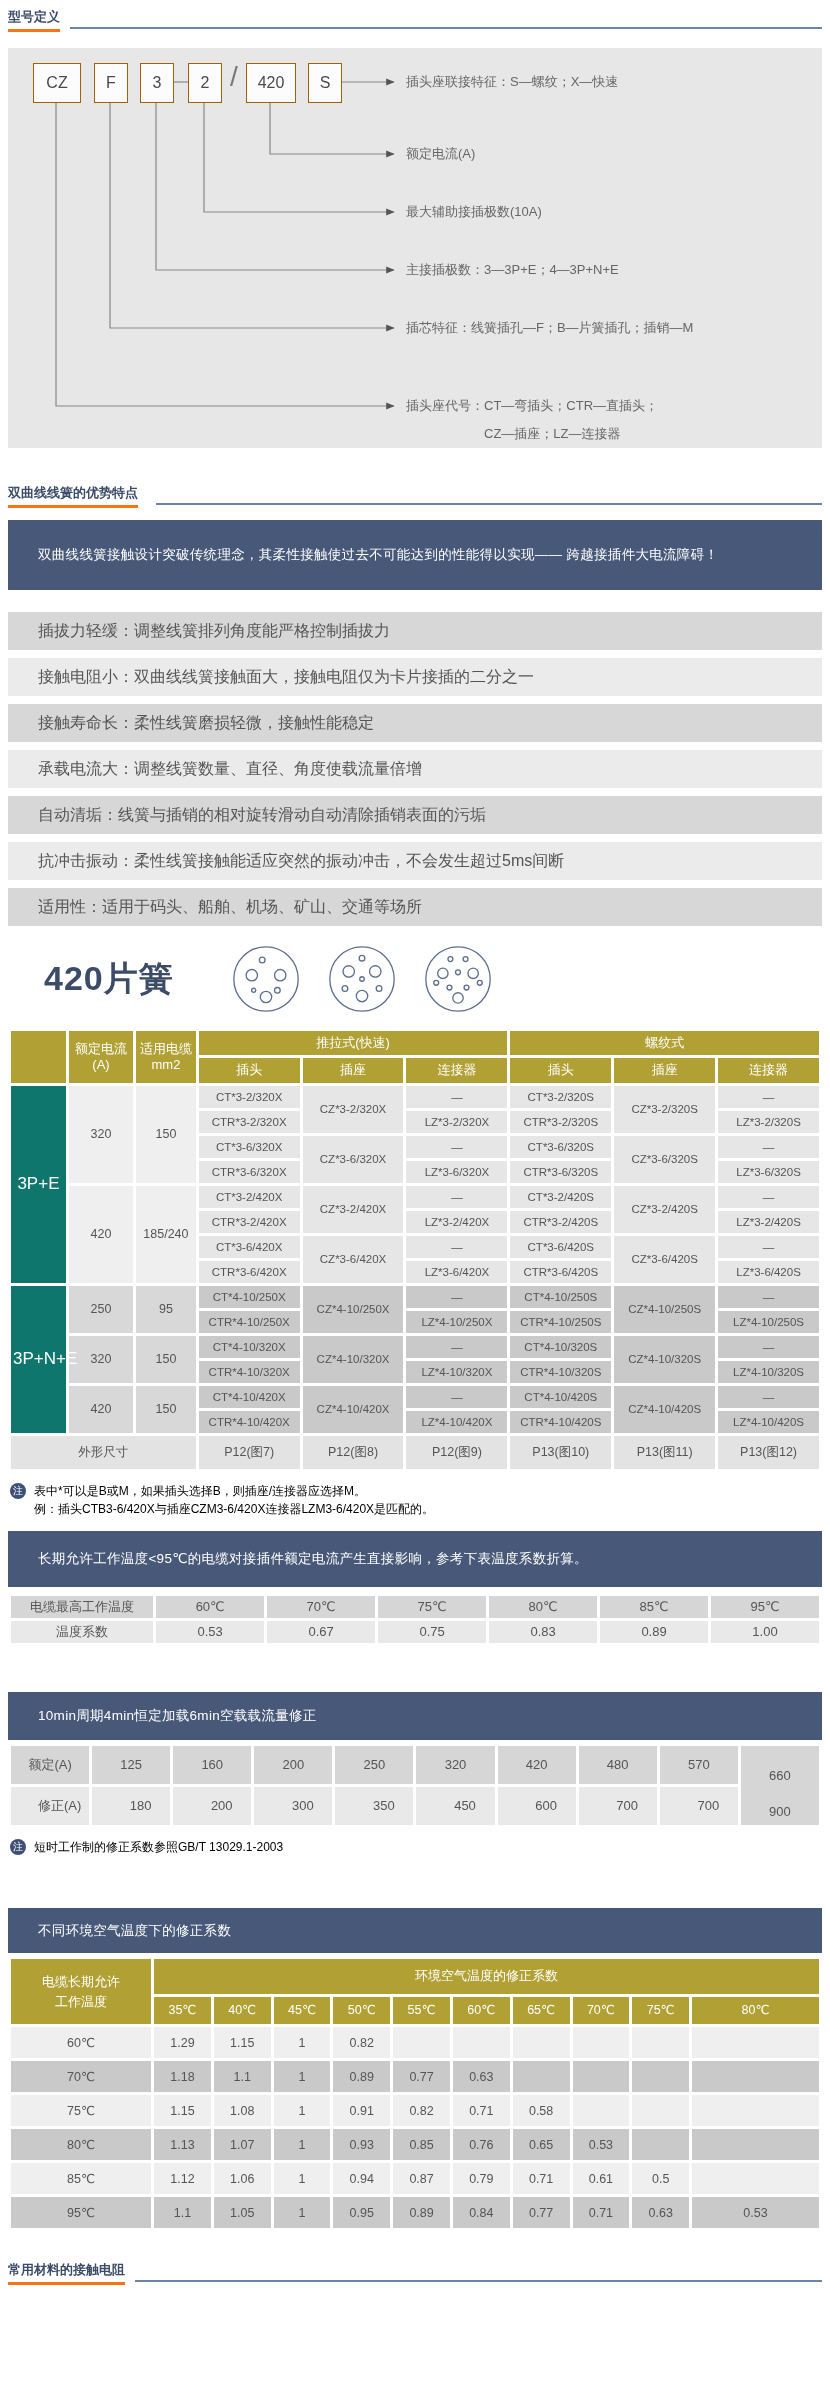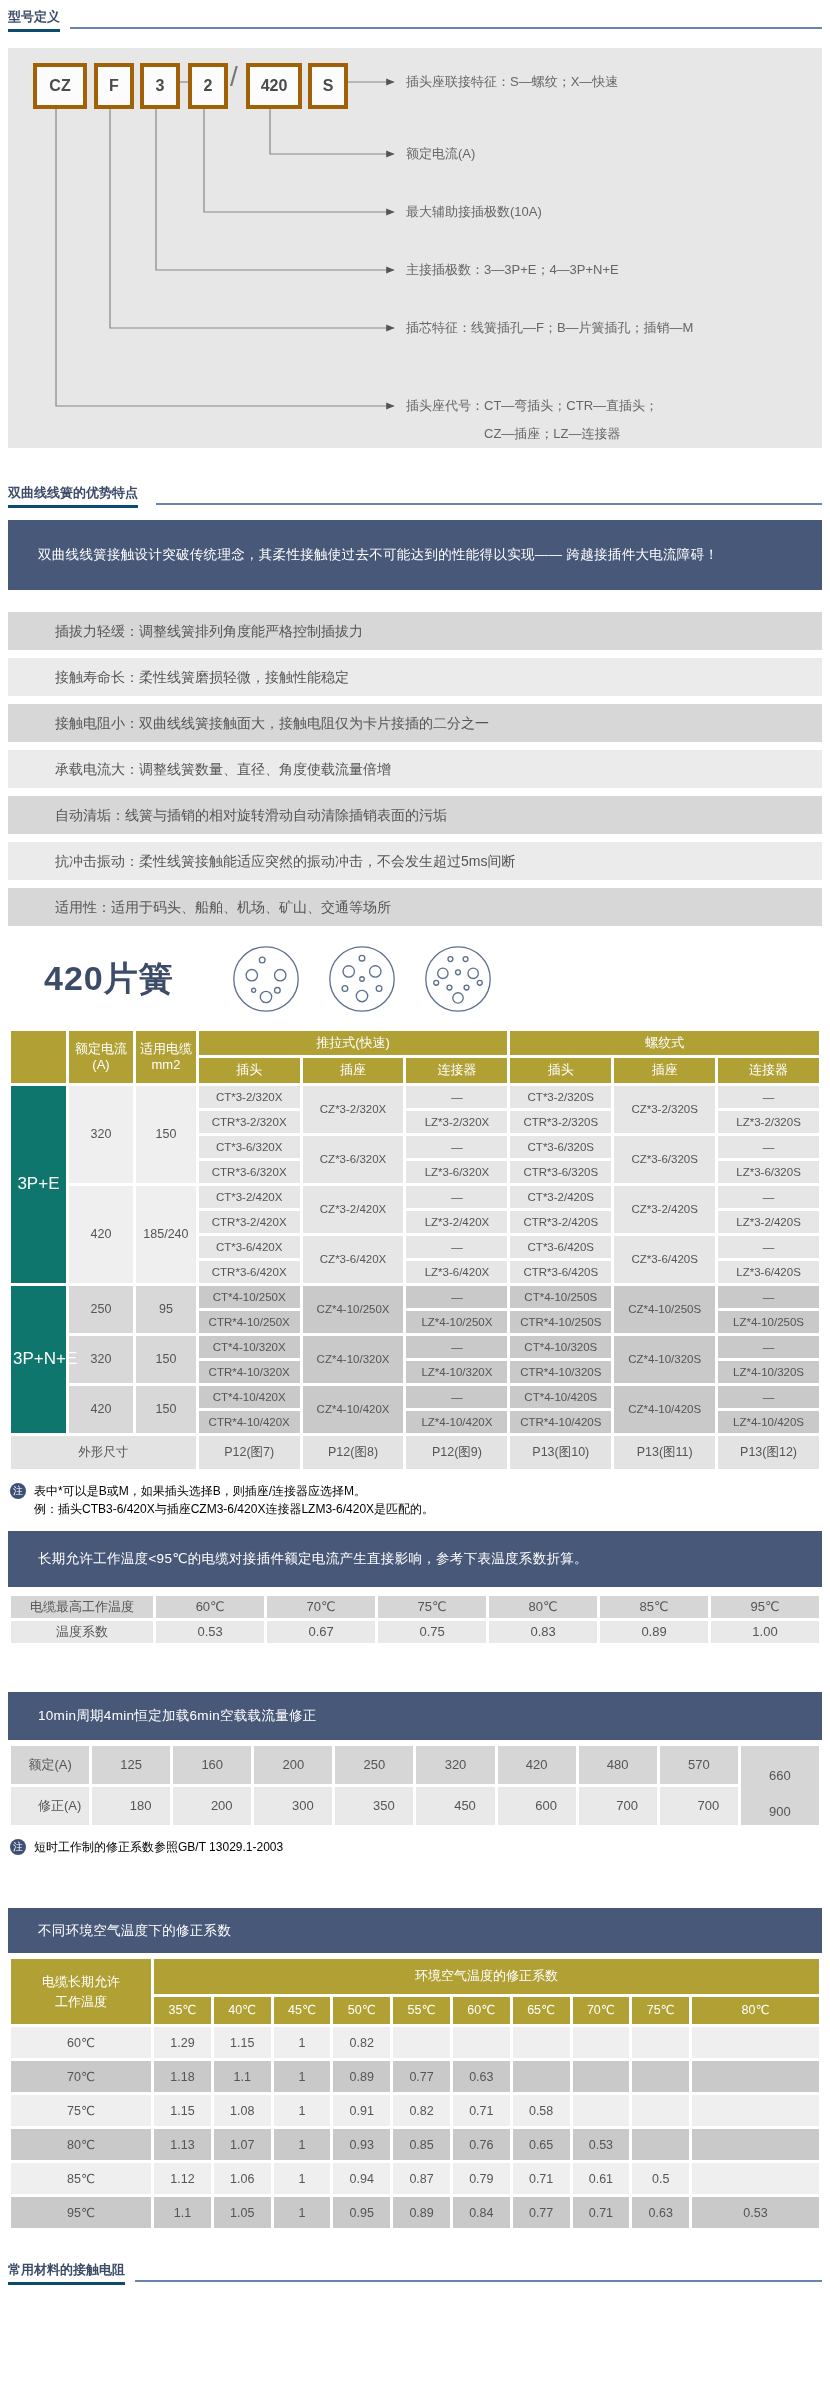--- a/index.html
+++ b/index.html
@@ -1,41 +1,41 @@
 <!DOCTYPE html>
 <html><head>
 <meta charset="utf-8">
 <style>
   html,body{margin:0;padding:0;background:#fff;}
   body{width:830px;min-height:2394px;font-family:"Liberation Sans","DejaVu Sans",sans-serif;color:#555;position:relative;}
   .wrap{padding:8px 8px 0 8px;}
 
   
   .sec-head{display:flex;align-items:flex-end;margin-top:0;}
-  .sec-head .txt{font-weight:bold;font-size:13px;color:#3c4c68;border-bottom:3px solid #0c4a6e;padding-bottom:3px;white-space:nowrap;}
+  .sec-head .txt{font-weight:bold;font-size:13px;color:#3c4c68;border-bottom:3px solid #f97316;padding-bottom:3px;white-space:nowrap;}
   .sec-head .rule{flex:1;border-bottom:2px solid #6a84ab;margin-bottom:3px;margin-left:10px;}
 
   
   .diagram{position:relative;height:400px;background:#e7e7e7;margin-top:16px;}
   .diag-svg{position:absolute;left:0;top:0;width:100%;height:100%;}
   .ln{fill:none;stroke:#888;stroke-width:1.2;}
-  .box{position:absolute;top:15px;height:38px;background:#fcfcfc;border:4px solid #a16207;display:flex;align-items:center;justify-content:center;font-size:16px;color:#4a4a4a;font-weight:700;}
+  .box{position:absolute;top:15px;height:38px;background:#fcfcfc;border:1px solid #a16207;display:flex;align-items:center;justify-content:center;font-size:16px;color:#4a4a4a;font-weight:400;}
   .slash{position:absolute;left:216px;top:13px;width:20px;text-align:center;font-size:28px;color:#777;}
   .dlab{position:absolute;left:398px;transform:translateY(-50%);font-size:13px;color:#666;white-space:nowrap;}
 
   
   .banner{background:#475878;color:#fff;font-size:13.5px;display:flex;align-items:center;padding-left:30px;letter-spacing:0.3px;}
   .banner.h70{height:70px;}
   .banner.h56{height:56px;}
   .banner.h48{height:48px;}
   .banner.h46{height:45px;}
 
   
   .features{margin-top:22px;}
-  .feature{height:38px;line-height:38px;padding-left:47px;font-size:14px;color:#555;margin-bottom:8px;}
+  .feature{height:38px;line-height:38px;padding-left:30px;font-size:16px;color:#555;margin-bottom:8px;}
   .feature:nth-child(odd){background:#d7d7d7;}
   .feature:nth-child(even){background:#ebebeb;}
 
   
   .title-row{display:flex;align-items:center;margin:14px 0 10px 36px;height:78px;}
   .big-title{font-size:34px;font-weight:bold;color:#3c4c68;letter-spacing:1px;}
   .faces{display:flex;margin-left:56px;gap:24px;}
   .face{width:72px;height:72px;}
   .face circle{fill:#fff;stroke:#5d6f8e;stroke-width:1.4;}
 
@@ -124,22 +124,22 @@
 
   <div class="sec-head mt36">
     <span class="txt">双曲线线簧的优势特点</span>
     <span class="rule"></span>
   </div>
 
   <div class="banner h70 mt12">双曲线线簧接触设计突破传统理念，其柔性接触使过去不可能达到的性能得以实现—— 跨越接插件大电流障碍！</div>
 
   <div class="features">
     <div class="feature">插拔力轻缓：调整线簧排列角度能严格控制插拔力</div>
+    <div class="feature">接触电阻小：双曲线线簧接触面大，接触电阻仅为卡片接插的二分之一</div>
     <div class="feature">接触寿命长：柔性线簧磨损轻微，接触性能稳定</div>
-    <div class="feature">接触电阻小：双曲线线簧接触面大，接触电阻仅为卡片接插的二分之一</div>
     <div class="feature">承载电流大：调整线簧数量、直径、角度使载流量倍增</div>
     <div class="feature">自动清垢：线簧与插销的相对旋转滑动自动清除插销表面的污垢</div>
     <div class="feature">抗冲击振动：柔性线簧接触能适应突然的振动冲击，不会发生超过5ms间断</div>
     <div class="feature">适用性：适用于码头、船舶、机场、矿山、交通等场所</div>
   </div>
 
   <div class="title-row">
     <span class="big-title">420片簧</span>
     <span class="faces">
       <svg class="face" viewBox="0 0 76 76">

